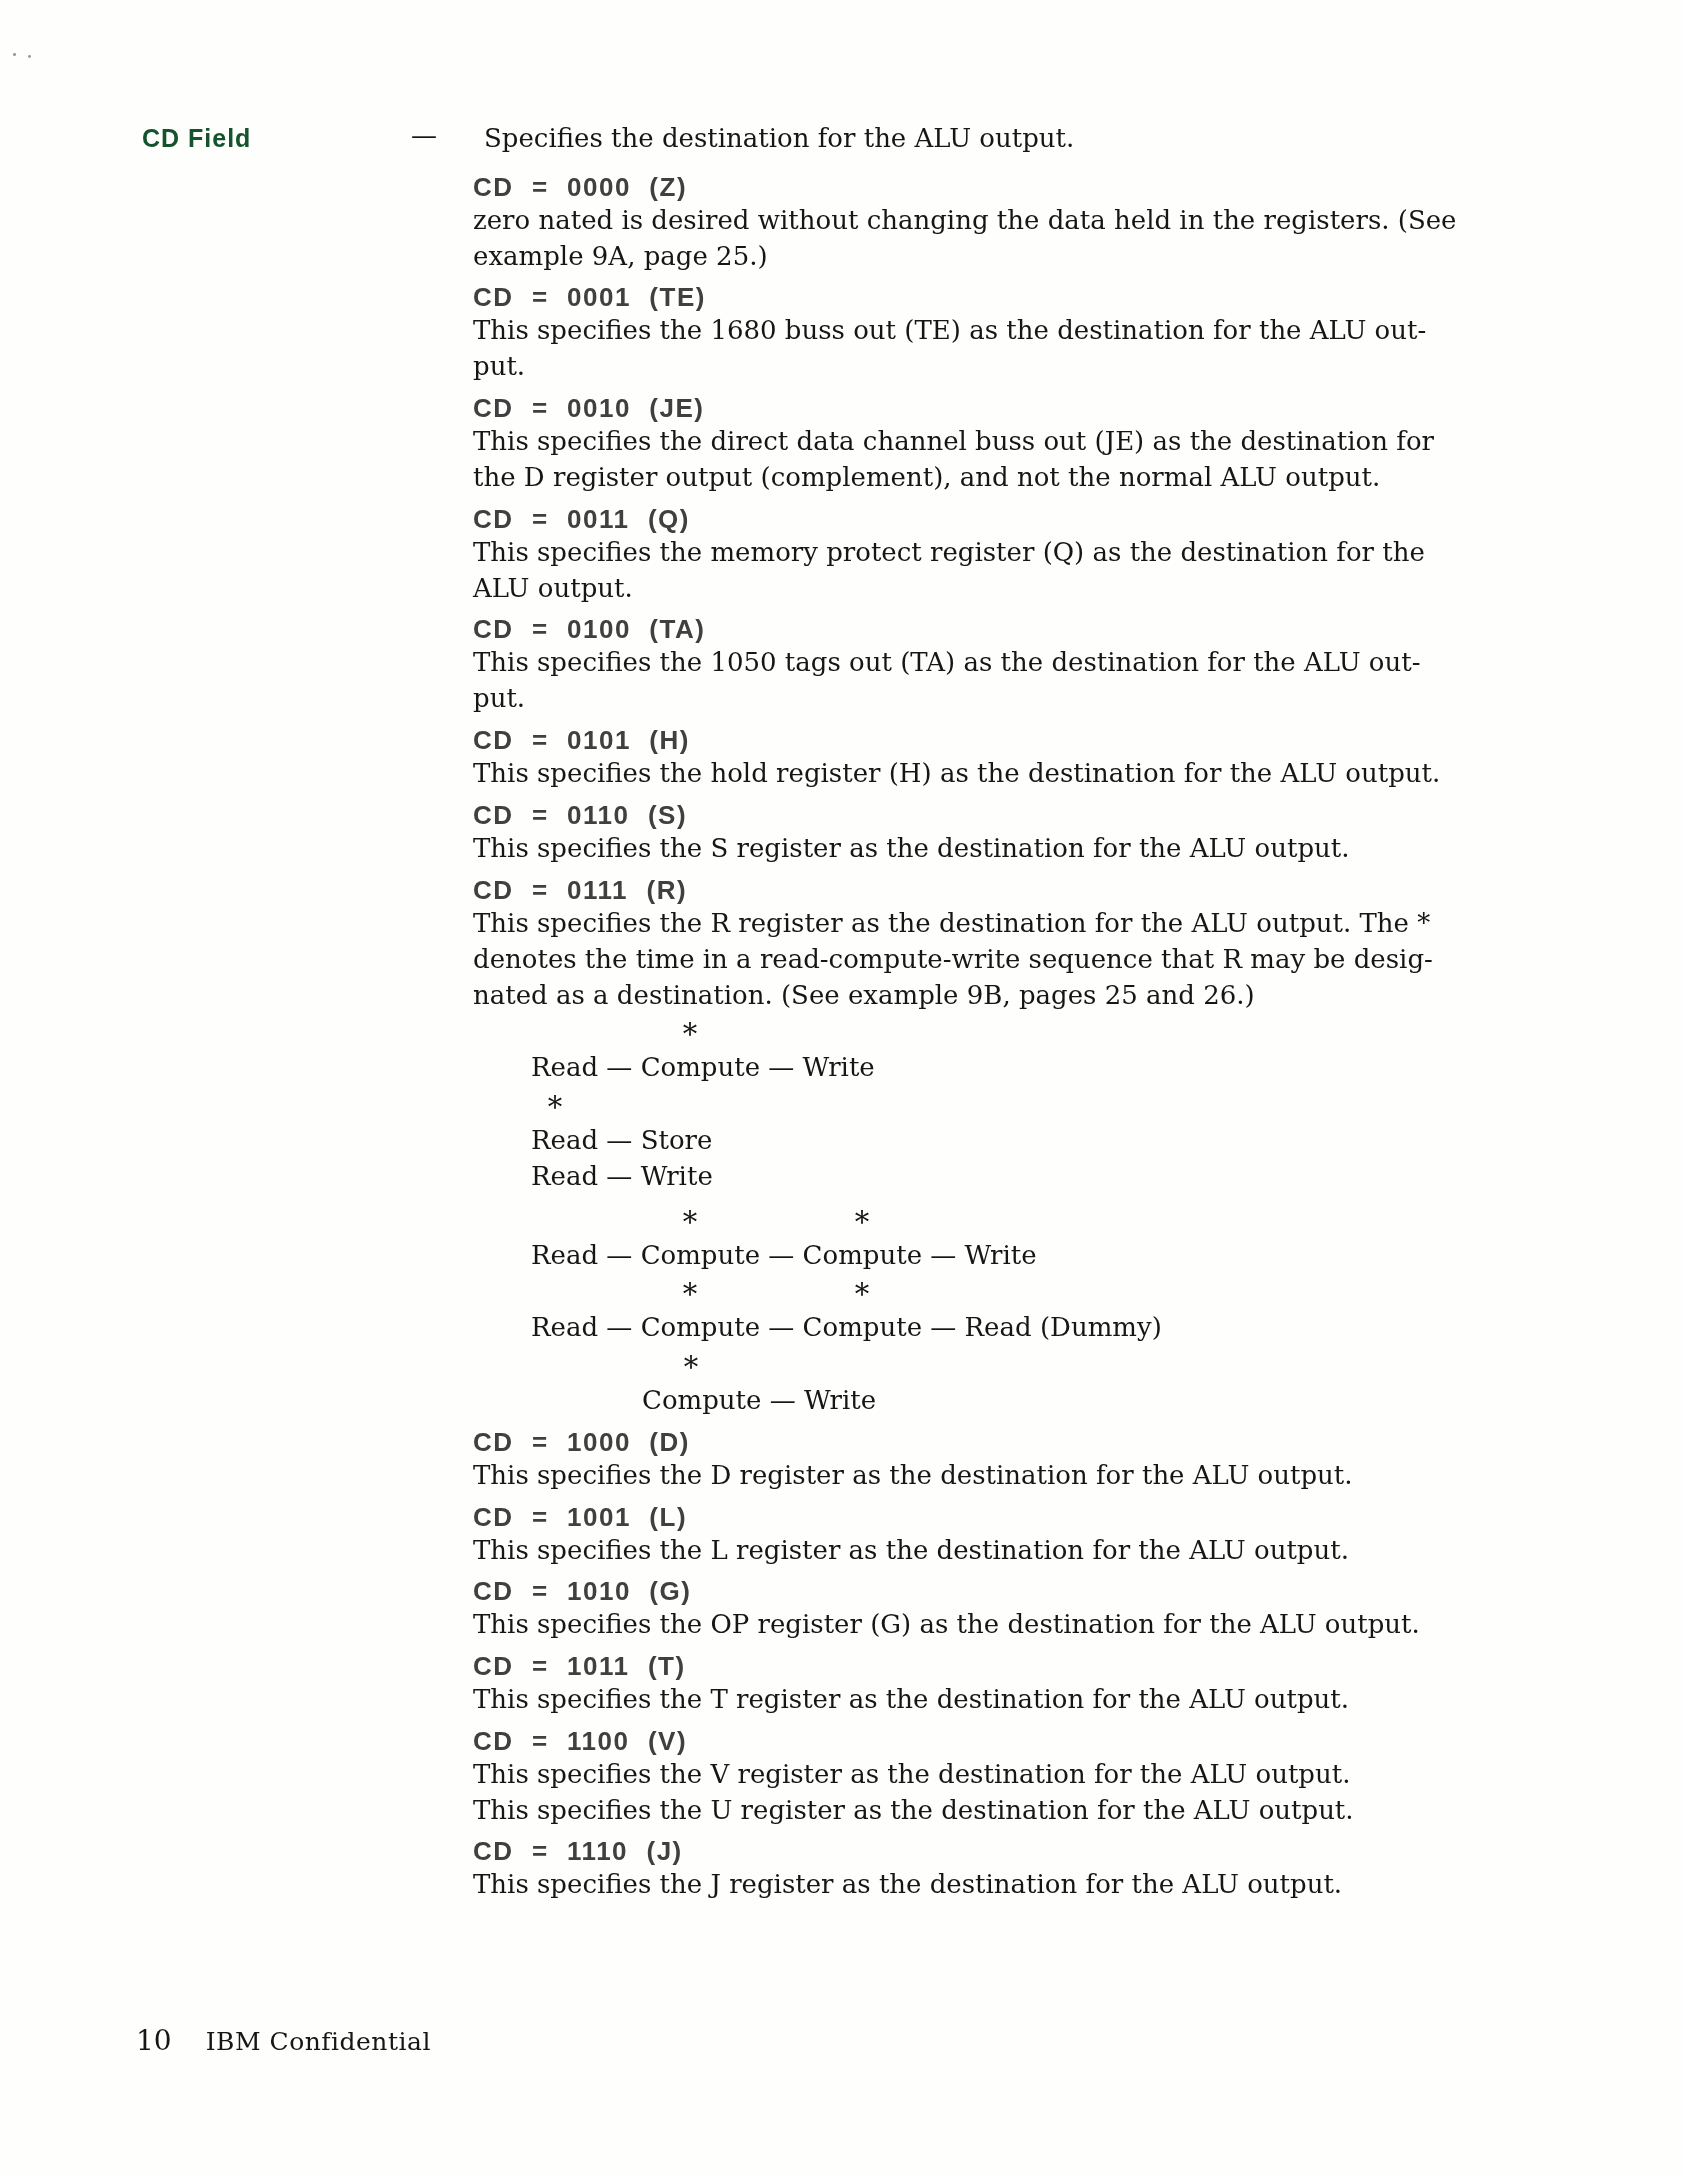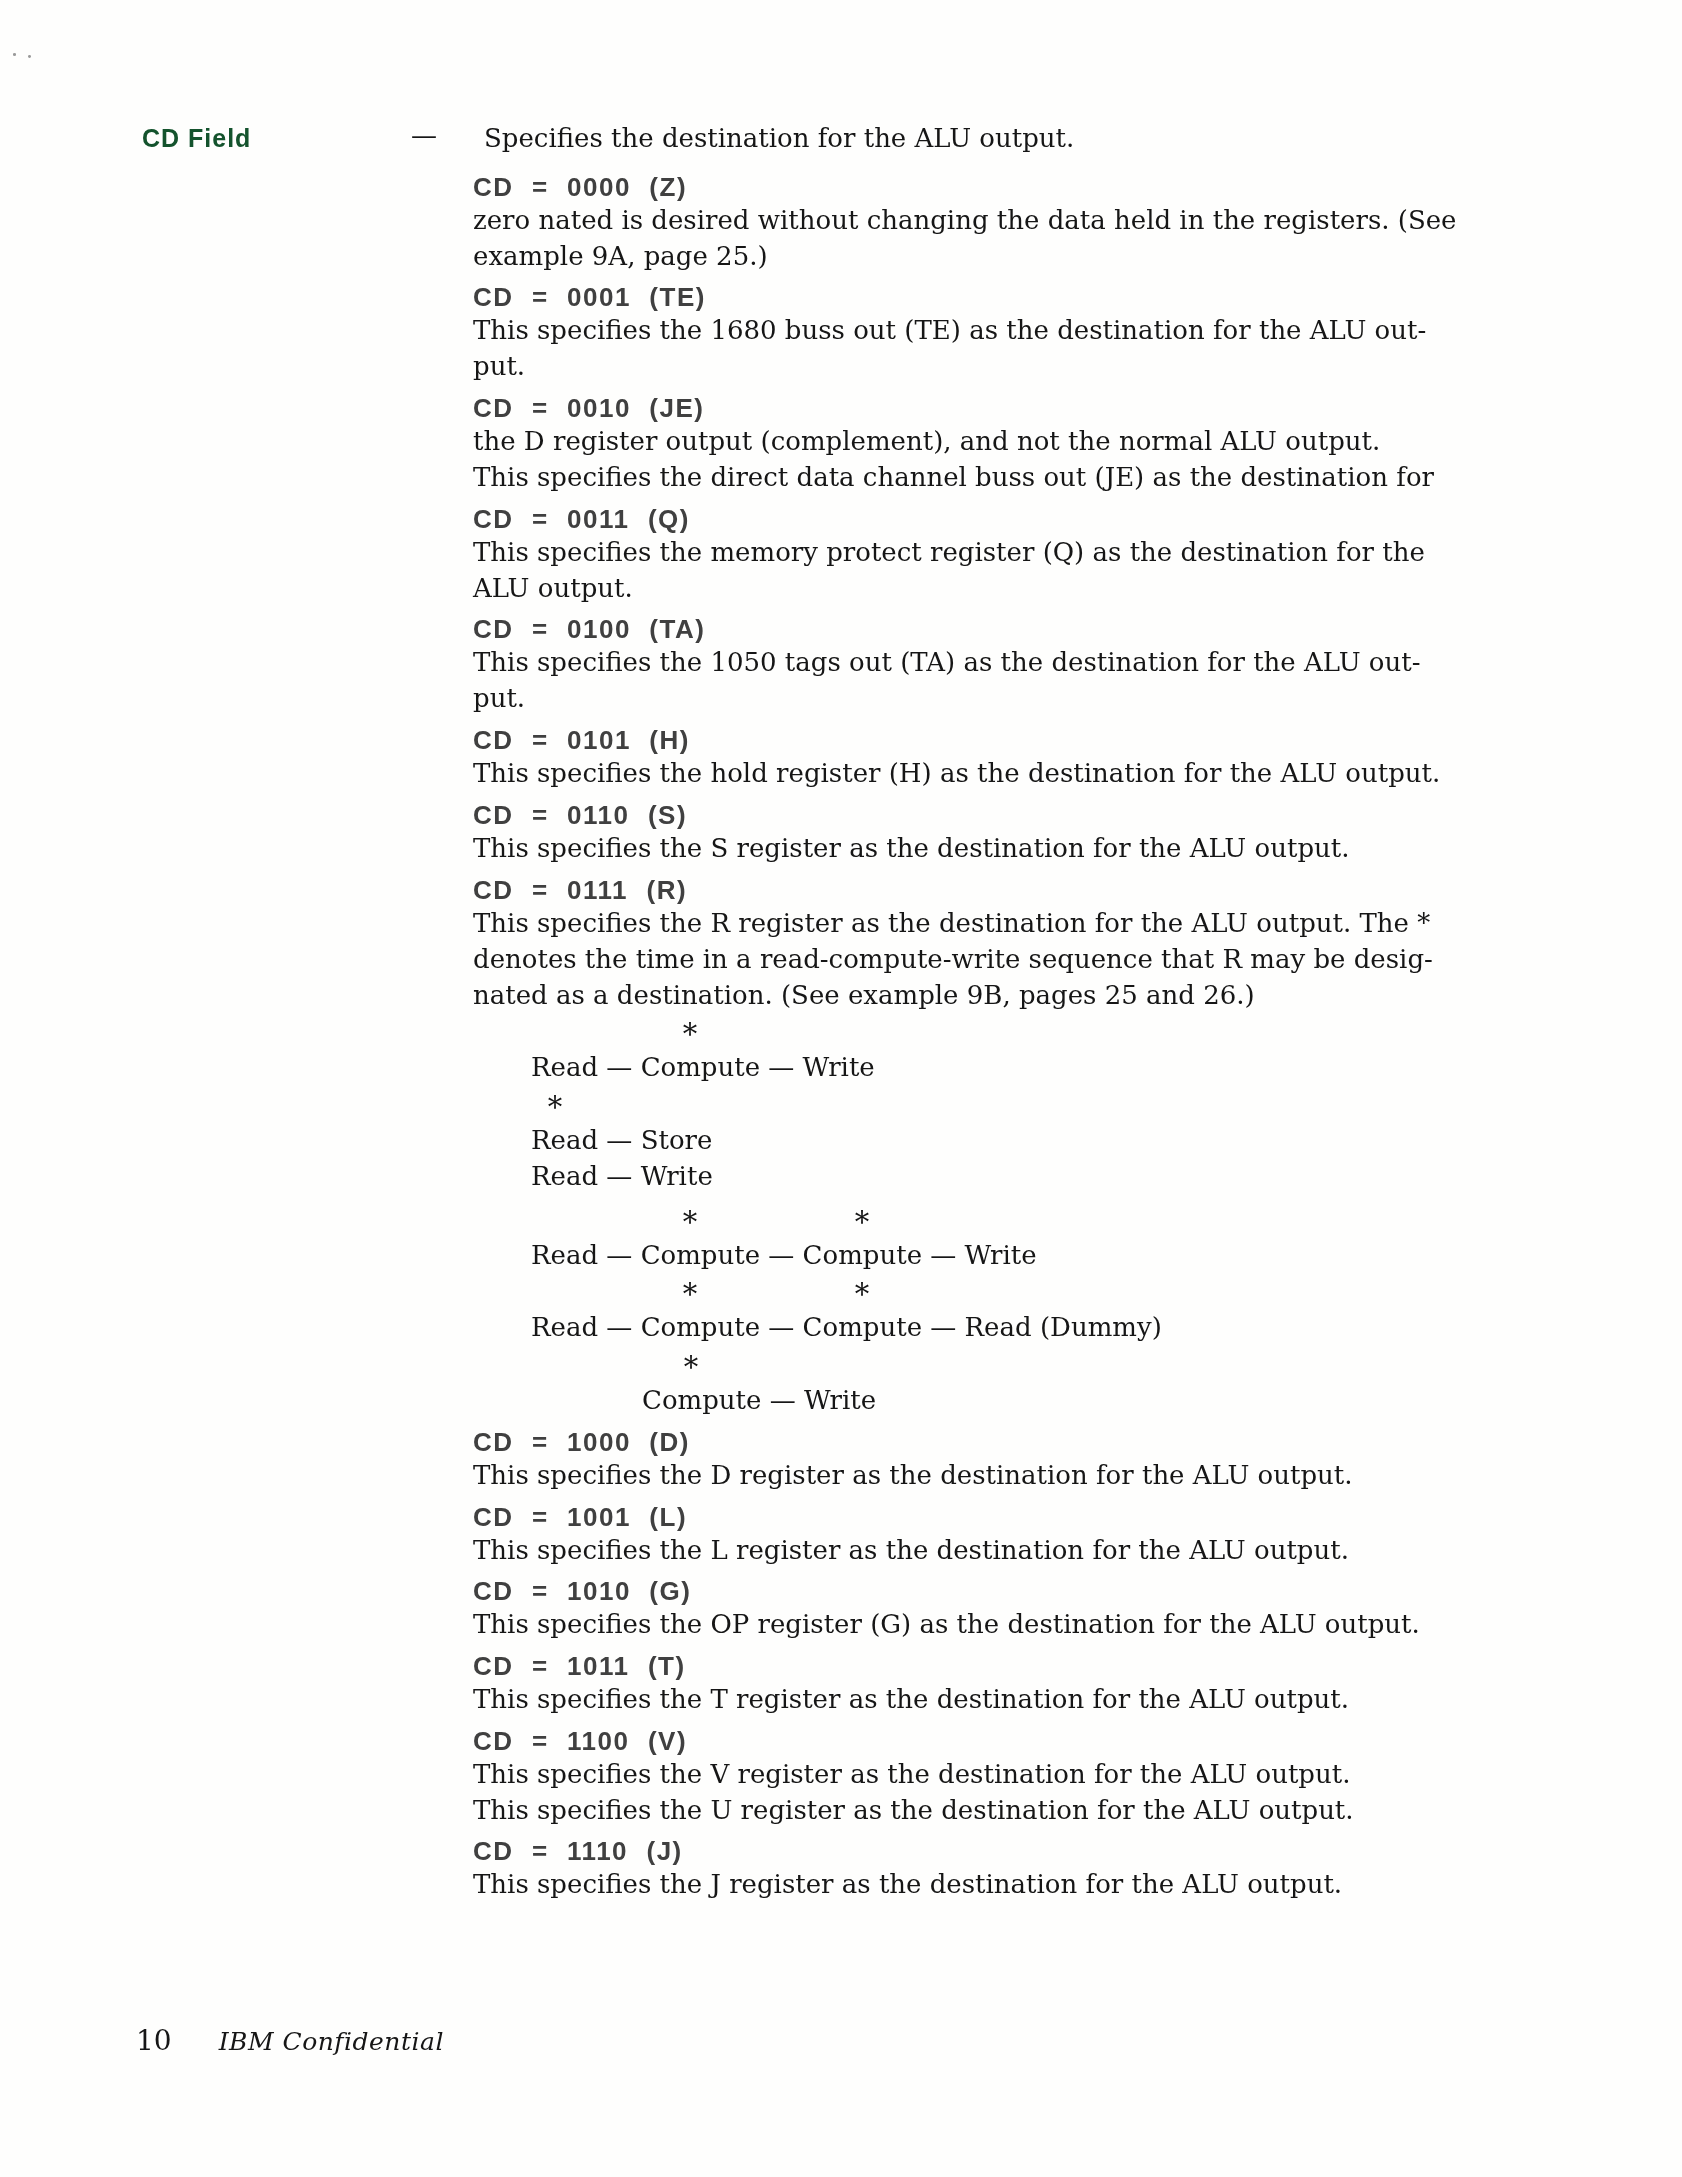--- a/index.html
+++ b/index.html
@@ -29,21 +29,21 @@
   .seq{margin-top:7.8px;}
   .seq.extra{margin-top:13.6px;}
   .stars{position:relative;height:29px;}
   .stars span{
     position:absolute;top:0;font-size:29px;line-height:29px;
     transform:translateX(-50%);
   }
   .seq-line{font-size:26px;line-height:36px;white-space:nowrap;}
   .footer{position:absolute;left:136px;top:2024px;white-space:nowrap;}
   .pagenum{font-size:28px;}
-  .conf{font-size:25px;font-style:italic;margin-left:42px;letter-spacing:0.5px;}
+  .conf{font-size:25px;margin-left:29px;letter-spacing:0.5px;}
 </style>
 </head>
 <body>
 
 <div class="speck" id="speck1"></div>
 <div class="speck" id="speck2"></div>
 
 <div class="label">CD Field</div>
 <div class="dash">—</div>
 <div class="intro">Specifies the destination for the ALU output.</div>
@@ -54,22 +54,22 @@
       <div class="desc-line">zero nated is desired without changing the data held in the registers. (See</div>
       <div class="desc-line">example 9A, page 25.)</div>
     </div>
     <div class="entry">
       <div class="cd-heading">CD = 0001 (TE)</div>
       <div class="desc-line">This specifies the 1680 buss out (TE) as the destination for the ALU out-</div>
       <div class="desc-line">put.</div>
     </div>
     <div class="entry">
       <div class="cd-heading">CD = 0010 (JE)</div>
+      <div class="desc-line">This specifies the direct data channel buss out (JE) as the destination for</div>
       <div class="desc-line">the D register output (complement), and not the normal ALU output.</div>
-      <div class="desc-line">This specifies the direct data channel buss out (JE) as the destination for</div>
     </div>
     <div class="entry">
       <div class="cd-heading">CD = 0011 (Q)</div>
       <div class="desc-line">This specifies the memory protect register (Q) as the destination for the</div>
       <div class="desc-line">ALU output.</div>
     </div>
     <div class="entry">
       <div class="cd-heading">CD = 0100 (TA)</div>
       <div class="desc-line">This specifies the 1050 tags out (TA) as the destination for the ALU out-</div>
       <div class="desc-line">put.</div>

